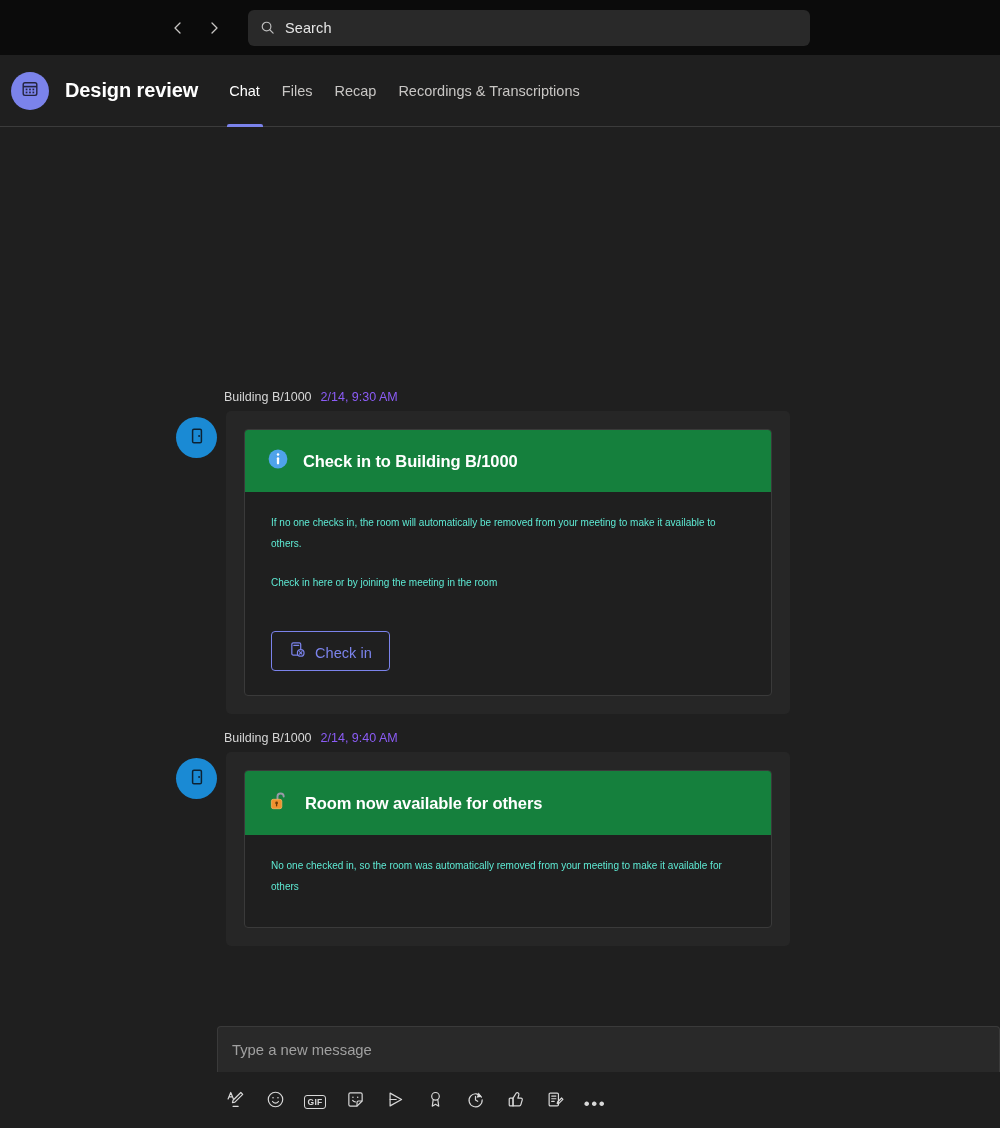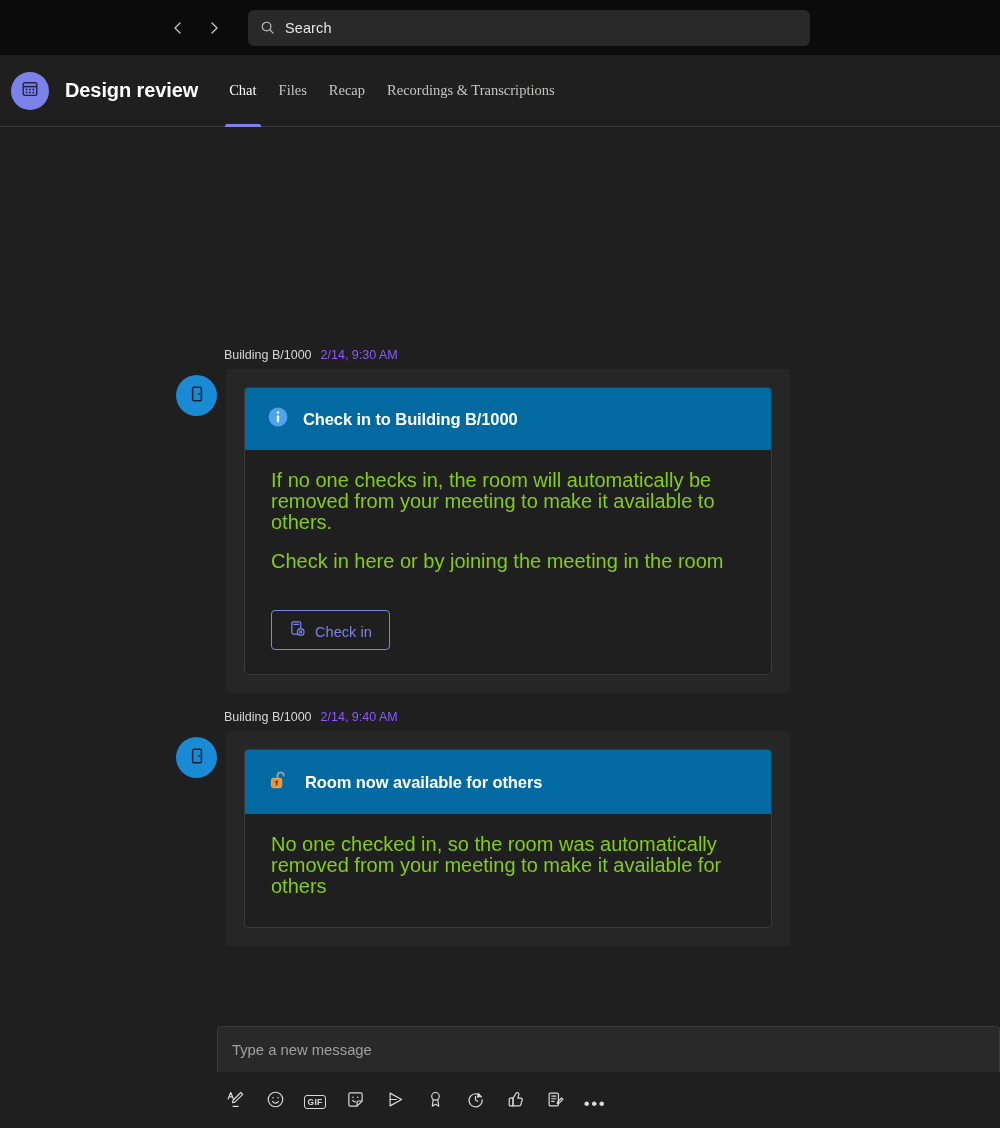--- a/index.html
+++ b/index.html
@@ -72,21 +72,20 @@
     font-weight: bold;
     color: #ffffff;
     letter-spacing: -0.1px;
   }
   .tabs {
     display: flex;
     align-items: center;
     margin-left: 20px;
     gap: 0px;
     height: 100%;
-    font-family: Liberation Serif, serif;
   }
   .tab {
     position: relative;
     height: 100%;
     display: flex;
     align-items: center;
     padding: 0 11px;
     font-size: 14.5px;
     color: #c8c6c4;
     white-space: nowrap;
@@ -142,39 +141,39 @@
     border-radius: 5px;
     padding: 18px;
   }
   .card {
     background: #1f1f1f;
     border: 1px solid #3a3a3a;
     border-radius: 4px;
     overflow: hidden;
   }
   .card-head {
-    background: #0369a1;
+    background: #15803d;
     padding: 18px 22px;
     display: flex;
     align-items: center;
     gap: 14px;
   }
   .card-head-title {
     font-size: 16.5px;
     font-weight: bold;
     color: #ffffff;
     letter-spacing: -0.1px;
   }
   .card-body {
     padding: 20px 26px 24px 26px;
   }
   .card-p {
-    font-size: 20px;
+    font-size: 10px;
     line-height: 21px;
-    color: #84cc16;
+    color: #5eead4;
     margin-bottom: 18px;
   }
   .card-p:last-child { margin-bottom: 0; }
   .action-btn {
     display: inline-flex;
     align-items: flex-end;
     gap: 9px;
     border: 1px solid #7b83eb;
     border-radius: 4px;
     padding: 9px 17px;

